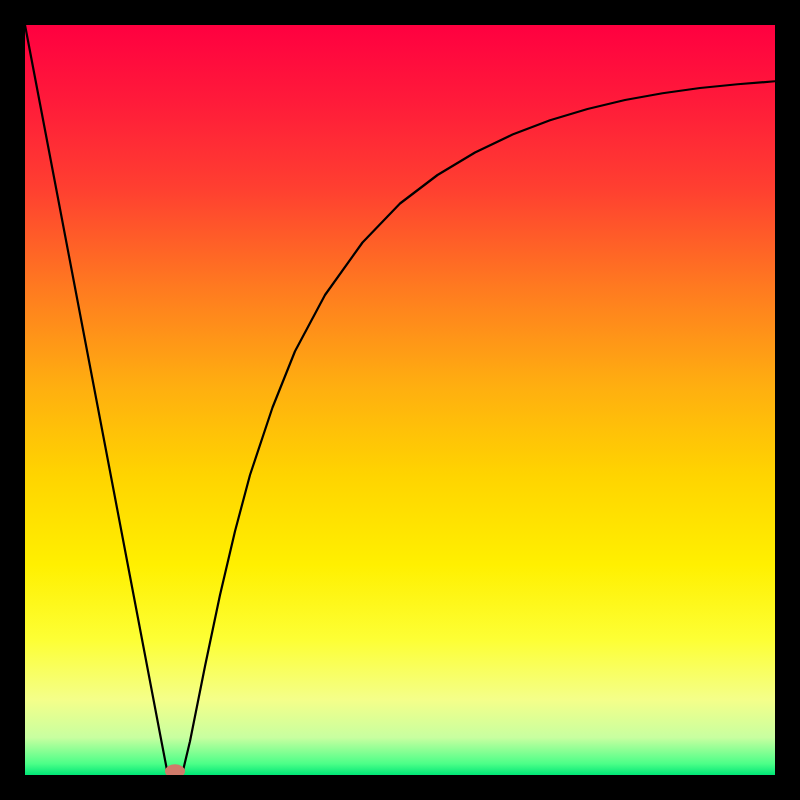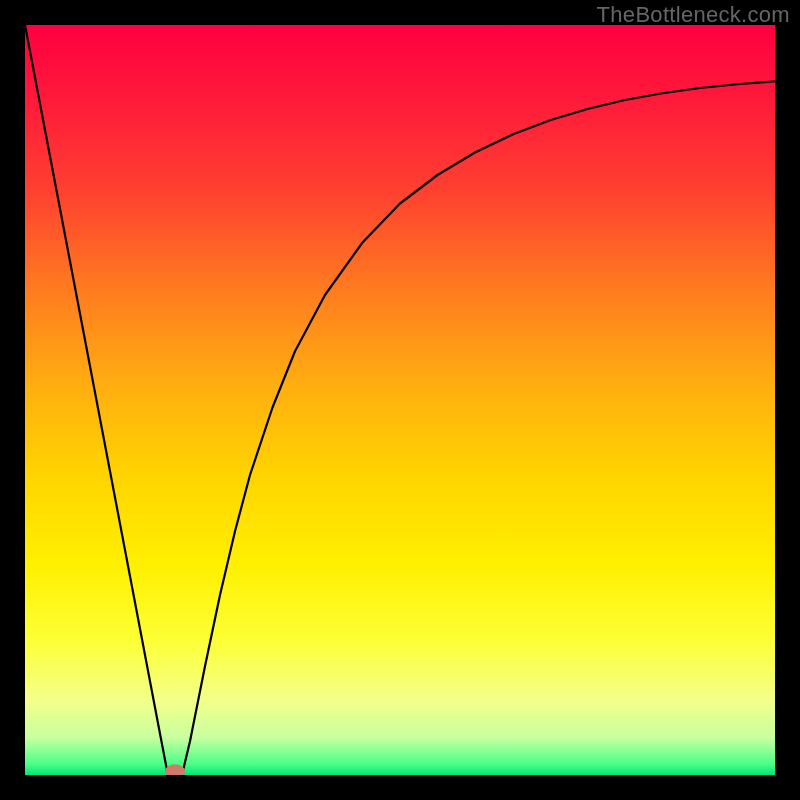--- a/index.html
+++ b/index.html
@@ -35,21 +35,20 @@
   }
   svg {
     display: block;
   }
 </style>
 </head>
 <body>
 
 <div class="container">
 
-  <div class="watermark">TheBottleneck.com</div>
 
   <div class="plot-area">
     <svg id="chart-svg" width="750" height="750" viewBox="0 0 750 750">
       <defs>
         <linearGradient id="bg-grad" x1="0" y1="0" x2="0" y2="1">
             <stop offset="0%" stop-color="#ff0040"></stop>
             <stop offset="10%" stop-color="#ff1a3a"></stop>
             <stop offset="22%" stop-color="#ff4030"></stop>
             <stop offset="35%" stop-color="#ff7a20"></stop>
             <stop offset="48%" stop-color="#ffae10"></stop>

